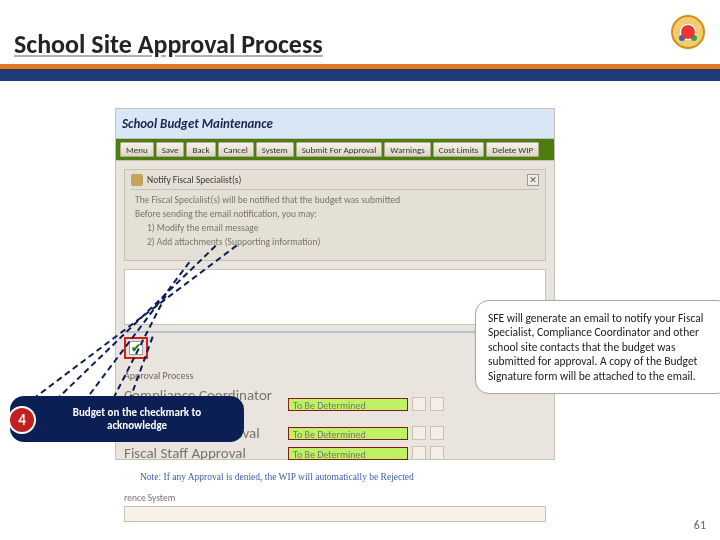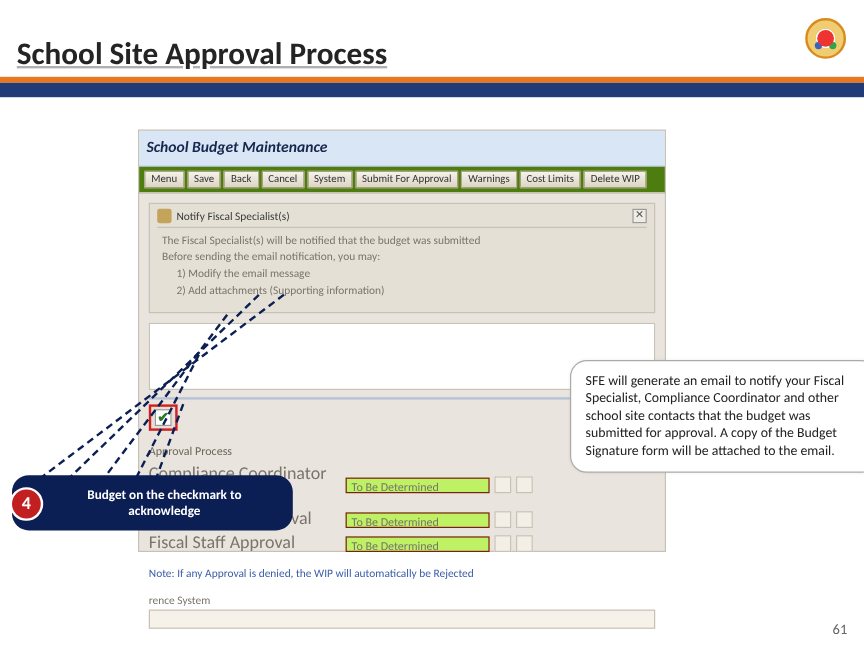--- a/index.html
+++ b/index.html
@@ -165,23 +165,24 @@
     font-size: 10px;
     padding: 0 4px;
     line-height: 13px;
   }
   .asq {
     width: 14px; height: 14px;
     background: #f3efe6;
     border: 1px solid #c8c2b6;
   }
   .note-line {
-    margin: 10px 8px 0 8px;
+    margin: 10px 8px 0 24px;
     font-size: 9.5px;
     color: #3b5ea8;
+    font-family: Liberation Serif, serif;
   }
   .comment-section {
     margin: 10px 8px 6px 8px;
   }
   .cfield {
     height: 16px;
     background: #f6f2ea;
     border: 1px solid #c8c2b6;
     margin-top: 2px;
   }

